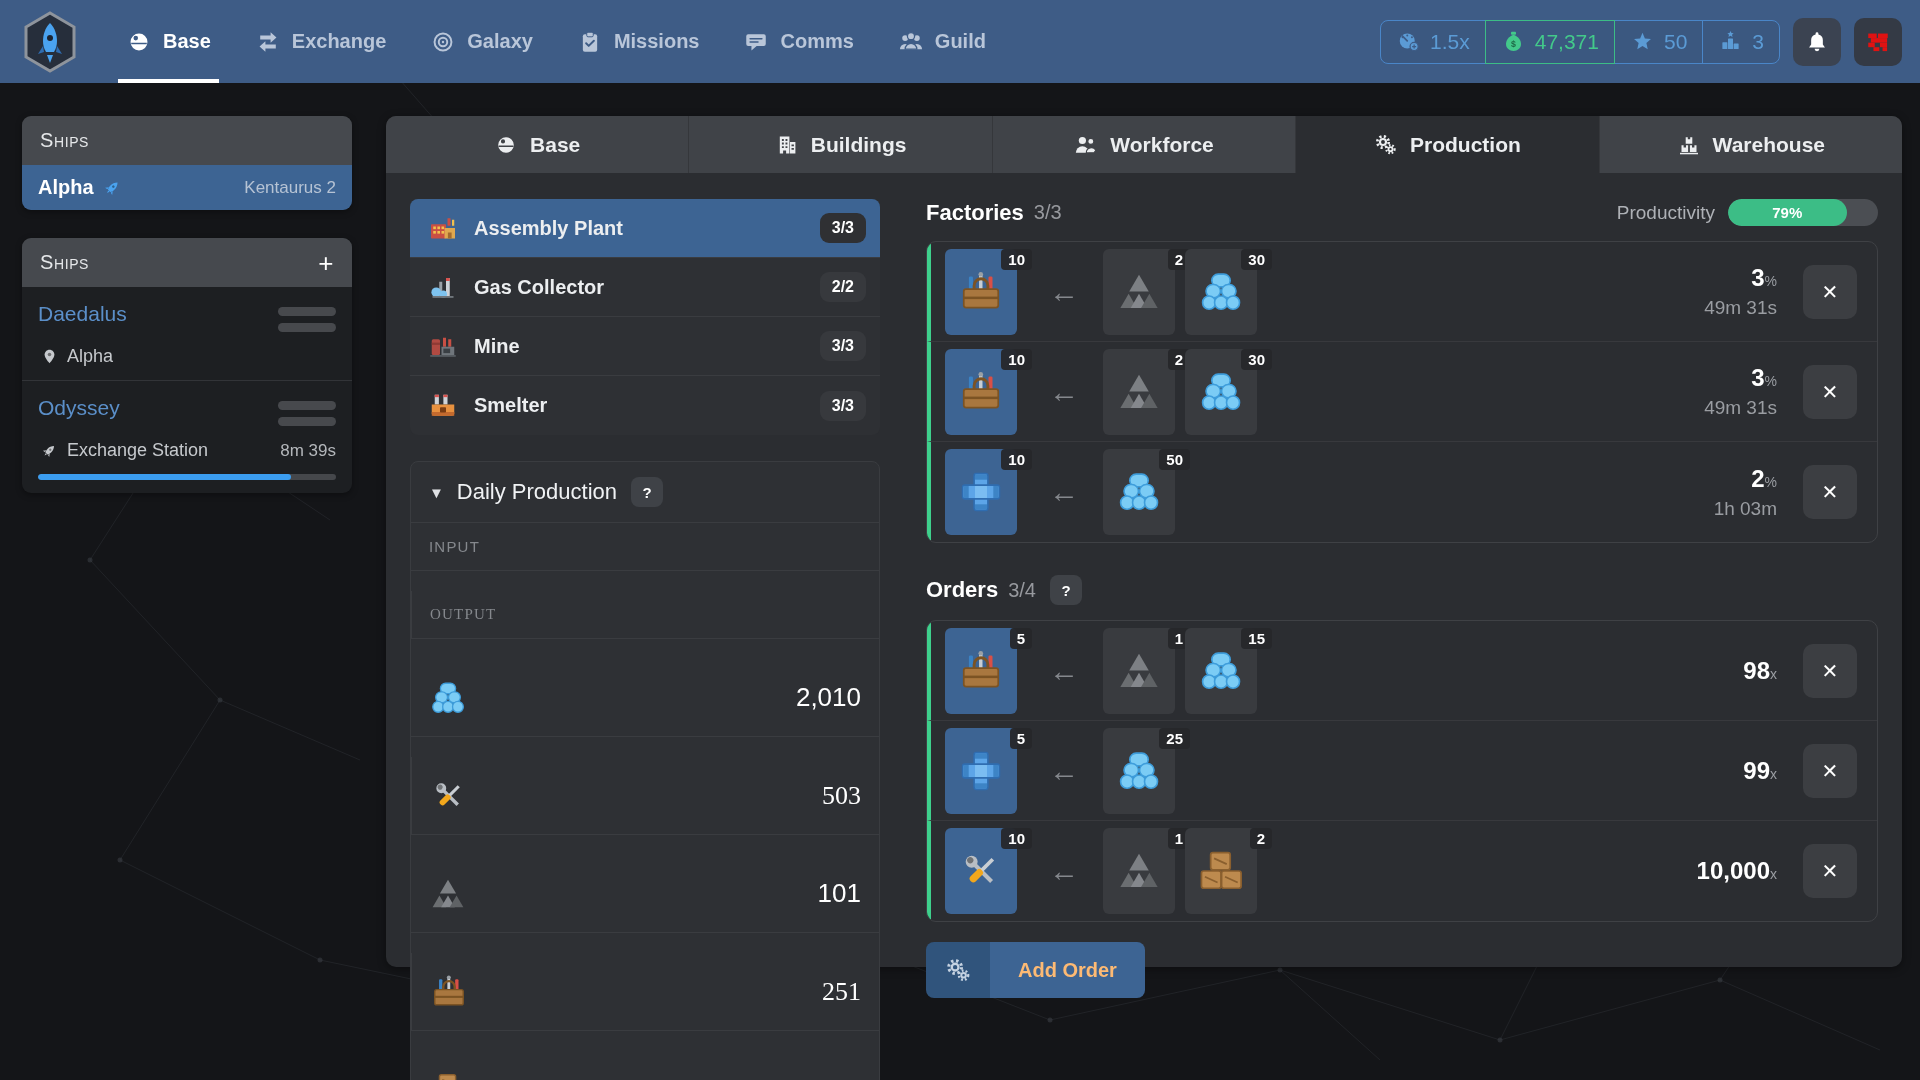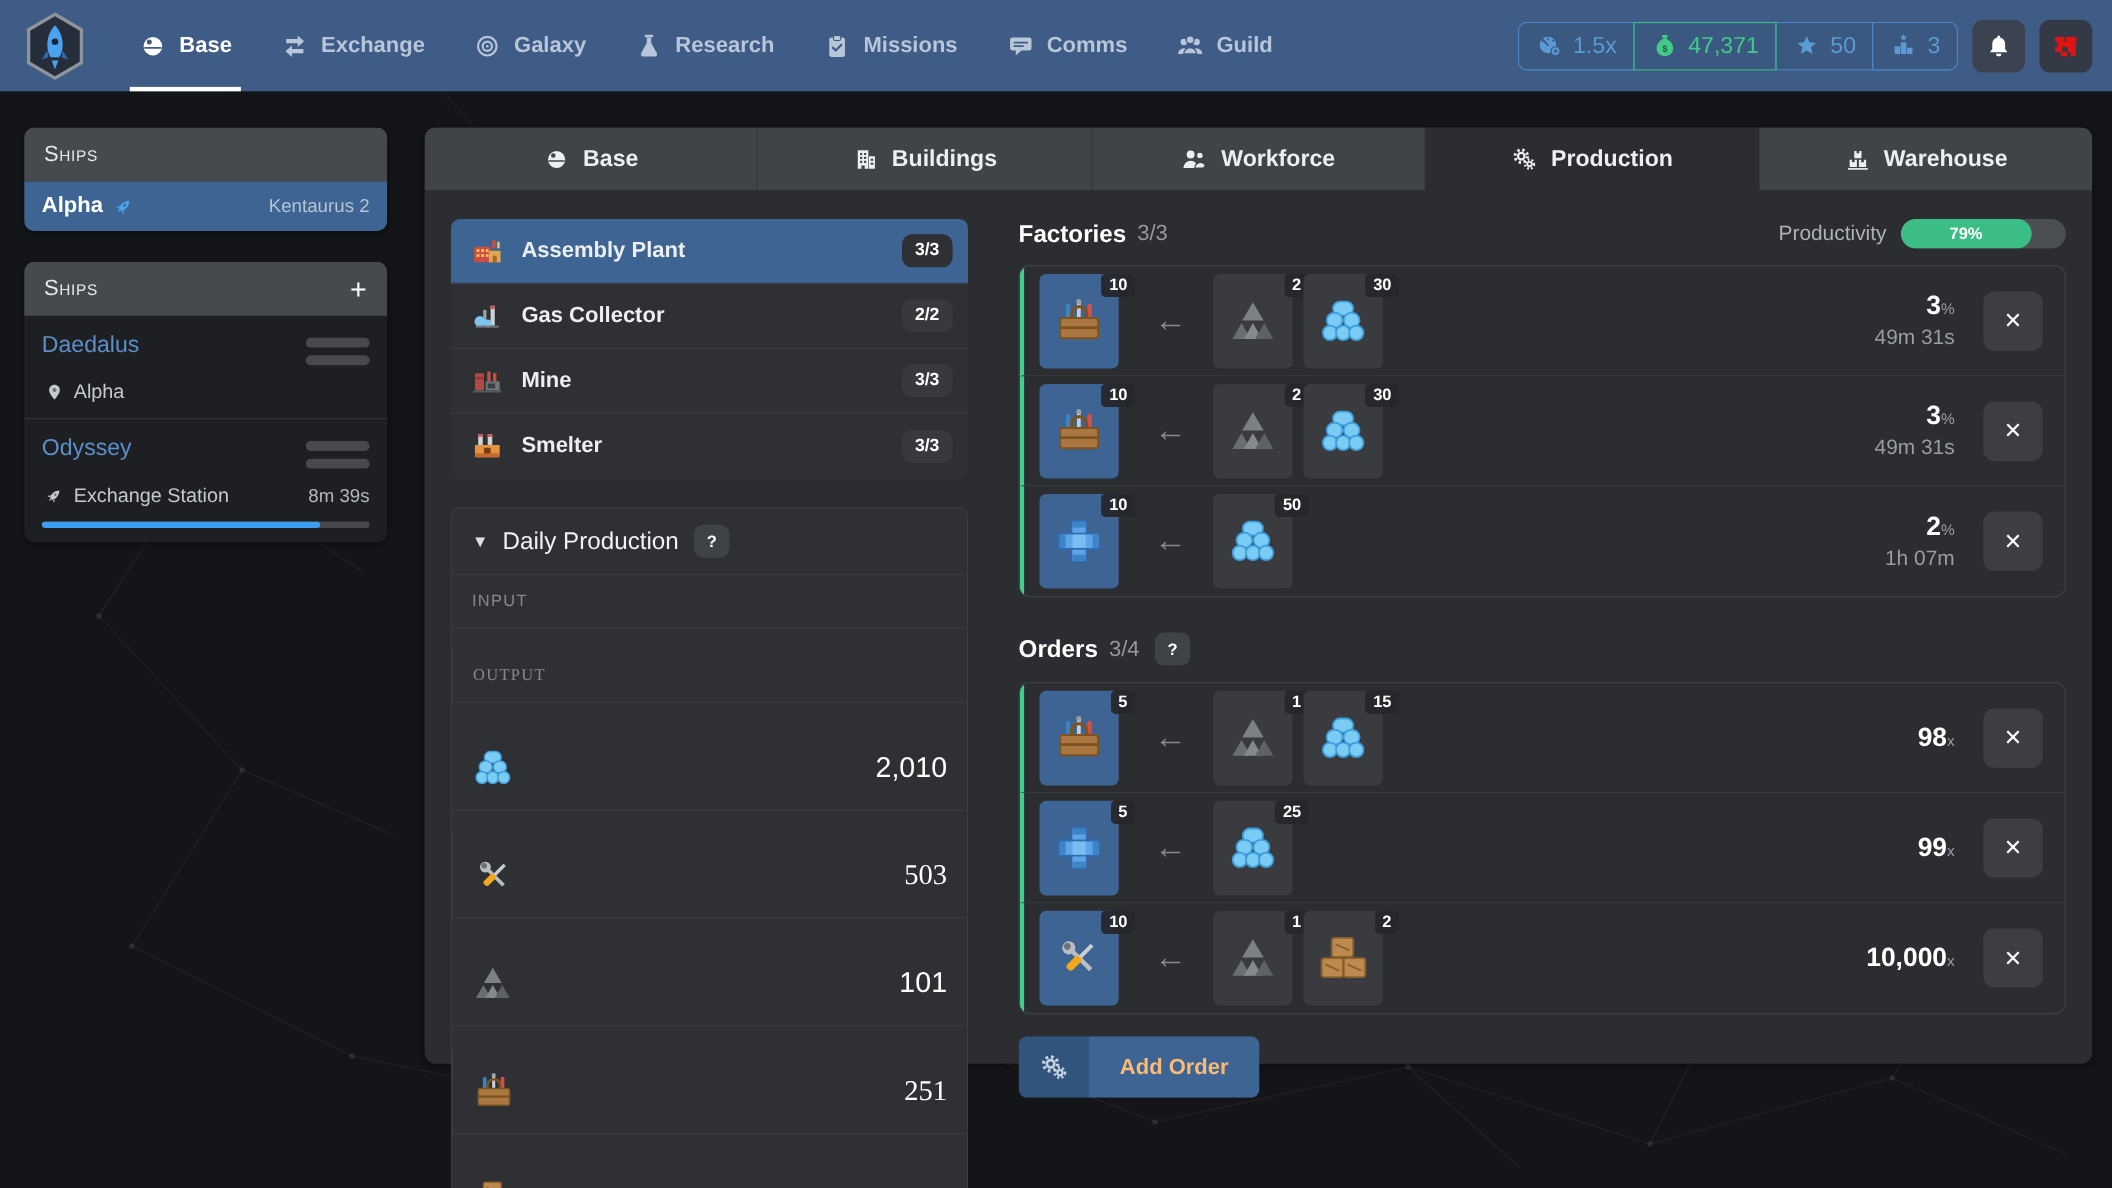--- a/index.html
+++ b/index.html
@@ -183,29 +183,20 @@
       </div>
     <div class="nav-item">
         <span class="nicon" data-icon="galaxy">
           <svg viewBox="0 0 40 40">
             <circle cx="20" cy="20" r="13" fill="none" stroke="currentColor" stroke-width="3"></circle>
             <circle cx="20" cy="20" r="6.5" fill="none" stroke="currentColor" stroke-width="3"></circle>
             <circle cx="20" cy="20" r="1.8" fill="currentColor"></circle>
           </svg>
         </span>
         <span>Galaxy</span>
-      </div>
-    <div class="nav-item">
-        <span class="nicon" data-icon="research">
-          <svg viewBox="0 0 40 40" fill="currentColor">
-            <rect x="14" y="4" width="12" height="3.5" rx="1.5"></rect>
-            <path d="M17,8 h6 v7 l8,15 a3,3 0 0 1 -2.7,4.5 H11.7 A3,3 0 0 1 9,30 l8,-15 z"></path>
-          </svg>
-        </span>
-        <span>Research</span>
       </div>
     <div class="nav-item">
         <span class="nicon" data-icon="missions">
           <svg viewBox="0 0 40 40">
             <rect x="9" y="8" width="22" height="27" rx="3" fill="currentColor"></rect>
             <rect x="15" y="5" width="10" height="7" rx="2" fill="currentColor" stroke="#3e5c86" stroke-width="1.5"></rect>
             <path d="M14,22 l4,4 8,-8" fill="none" stroke="#3e5c86" stroke-width="3" stroke-linecap="round" stroke-linejoin="round"></path>
           </svg>
         </span>
         <span>Missions</span>
@@ -755,21 +746,21 @@
                       <rect x="14.4" y="23.5" width="11.3" height="11.5" rx="5.6"></rect>
                       <rect x="24.8" y="23.5" width="11.3" height="11.5" rx="5.6"></rect>
                     </g>
                   </svg>
                 </span>
                 <span class="tile-badge">50</span>
               </div>
           </div>
           <div class="f-right">
             <div class="f-pct"><span>2</span><span class="unit">%</span></div>
-            <div class="f-time">1h 07m</div>
+            <div class="f-time">1h 03m</div>
           </div>
           <button class="close-btn">✕</button>
         </div>
       </div>
 
       <div class="section-header orders-header">
         <span class="sec-title">Orders</span>
         <span class="sec-count">3/4</span>
         <span class="help-badge">?</span>
       </div>

